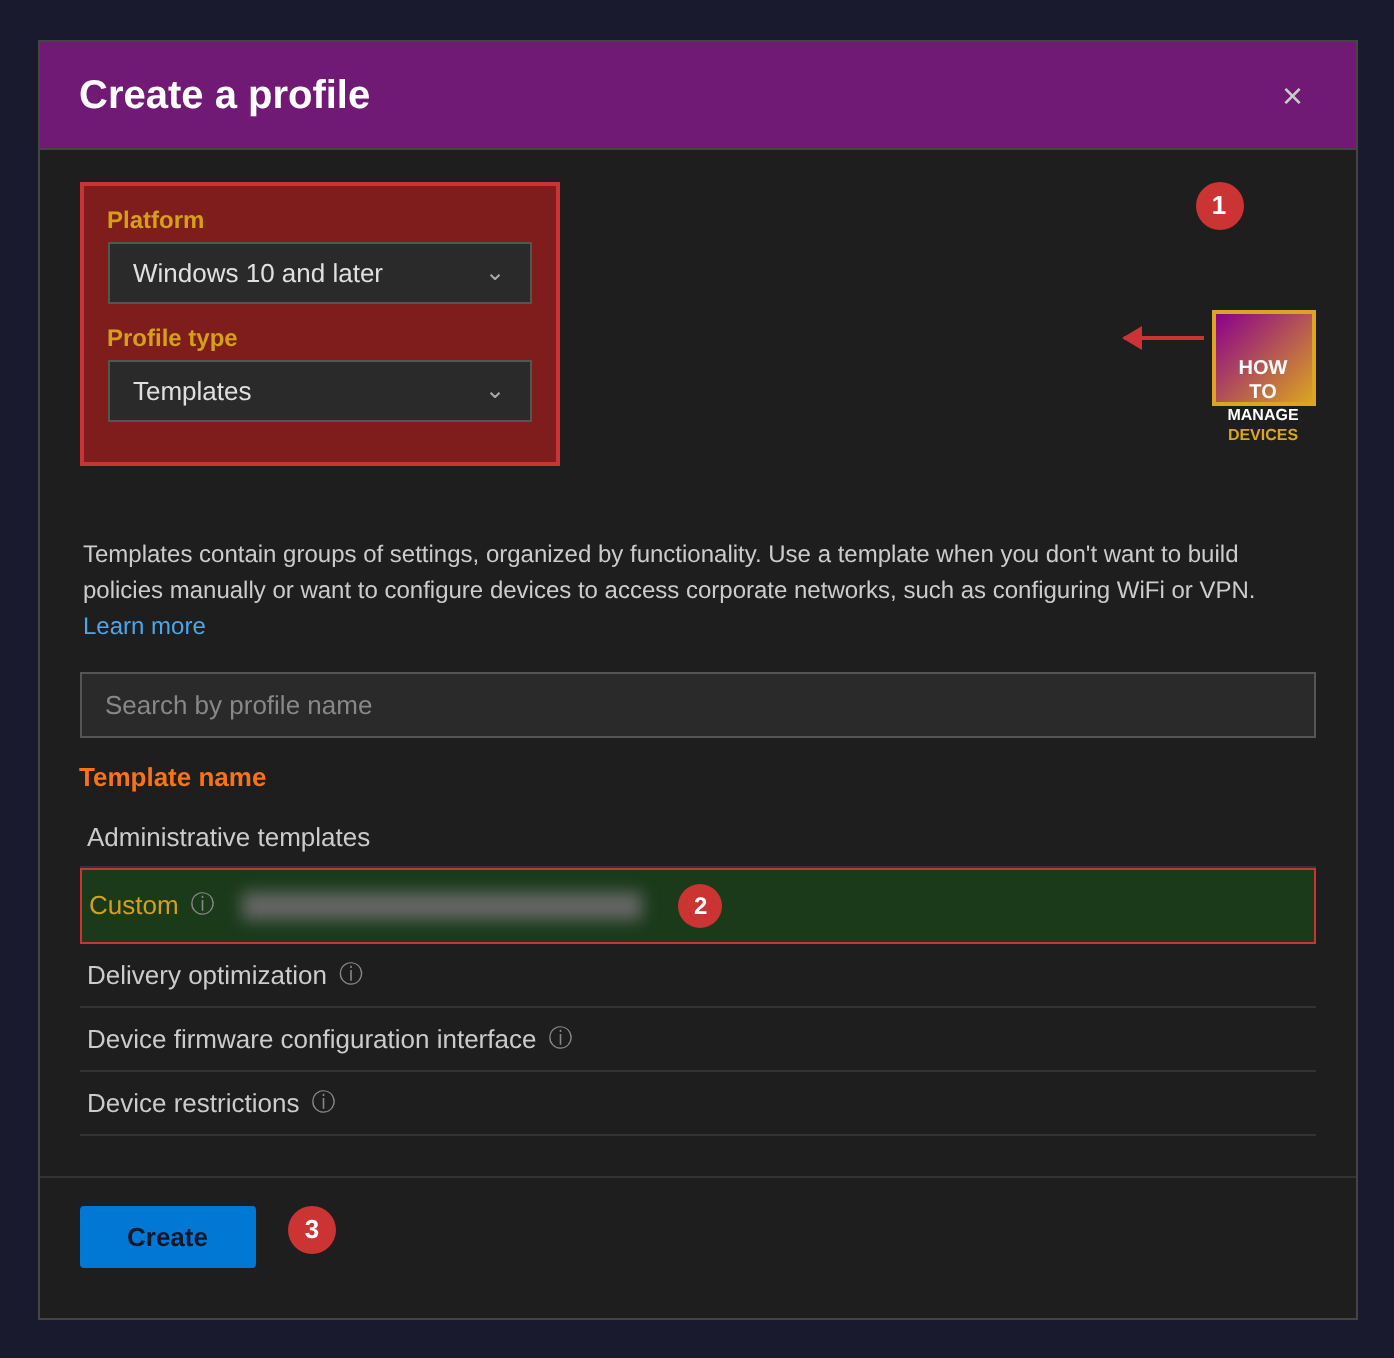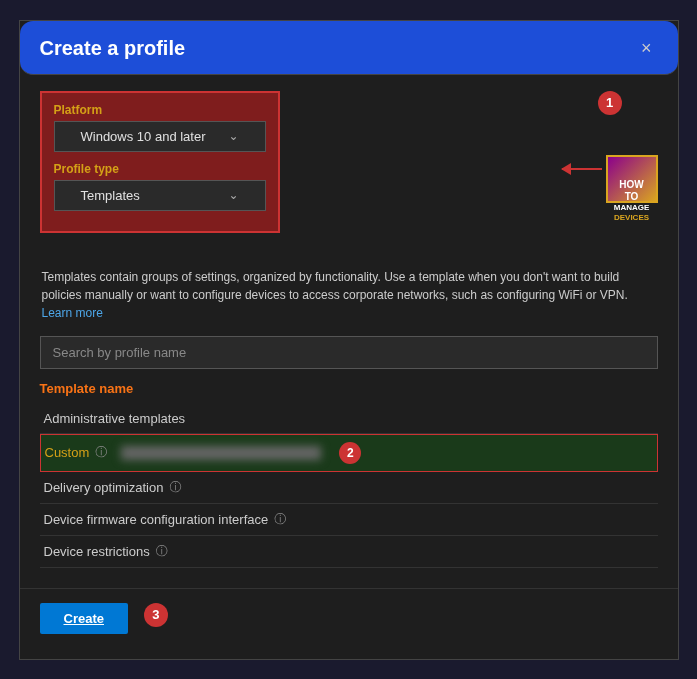--- a/index.html
+++ b/index.html
@@ -16,27 +16,26 @@
       background: #1e1e1e;
       border: 1px solid #444;
       width: 660px;
       min-height: 640px;
       position: relative;
       color: #e0e0e0;
       font-size: 13px;
     }
 
     .dialog-header {
-      background: #1d4ed8;
+      background: #701a75;
       padding: 16px 20px 14px 20px;
       display: flex;
       justify-content: space-between;
       align-items: center;
       border-bottom: 1px solid #444;
-      border-radius: 13px;
     }
 
     .dialog-title {
       font-size: 20px;
       font-weight: 600;
       color: #ffffff;
     }
 
     .close-btn {
       background: none;
@@ -57,21 +56,21 @@
       font-size: 12px;
       font-weight: 600;
       margin-bottom: 4px;
     }
 
     .dropdown {
       width: 100%;
       background: #2a2a2a;
       border: 1px solid #555;
       color: #e0e0e0;
-      padding: 7px 26px;
+      padding: 7px 12px;
       font-size: 13px;
       display: flex;
       justify-content: space-between;
       align-items: center;
       cursor: pointer;
       margin-bottom: 10px;
     }
 
     .dropdown-chevron {
       color: #aaa;
@@ -193,28 +192,27 @@
     .dialog-footer {
       padding: 14px 20px;
       border-top: 1px solid #333;
       display: flex;
       align-items: center;
       gap: 16px;
     }
 
     .create-btn {
       background: #0078d4;
-      color: #ffffff;
+      color: #0f172a;
       border: none;
       padding: 8px 24px;
       font-size: 13px;
       font-weight: 600;
       cursor: pointer;
       border-radius: 2px;
-      text-decoration: underline;
     }
 
     
     .top-area {
       display: flex;
       gap: 0;
       align-items: flex-start;
       margin-bottom: 14px;
     }
 

